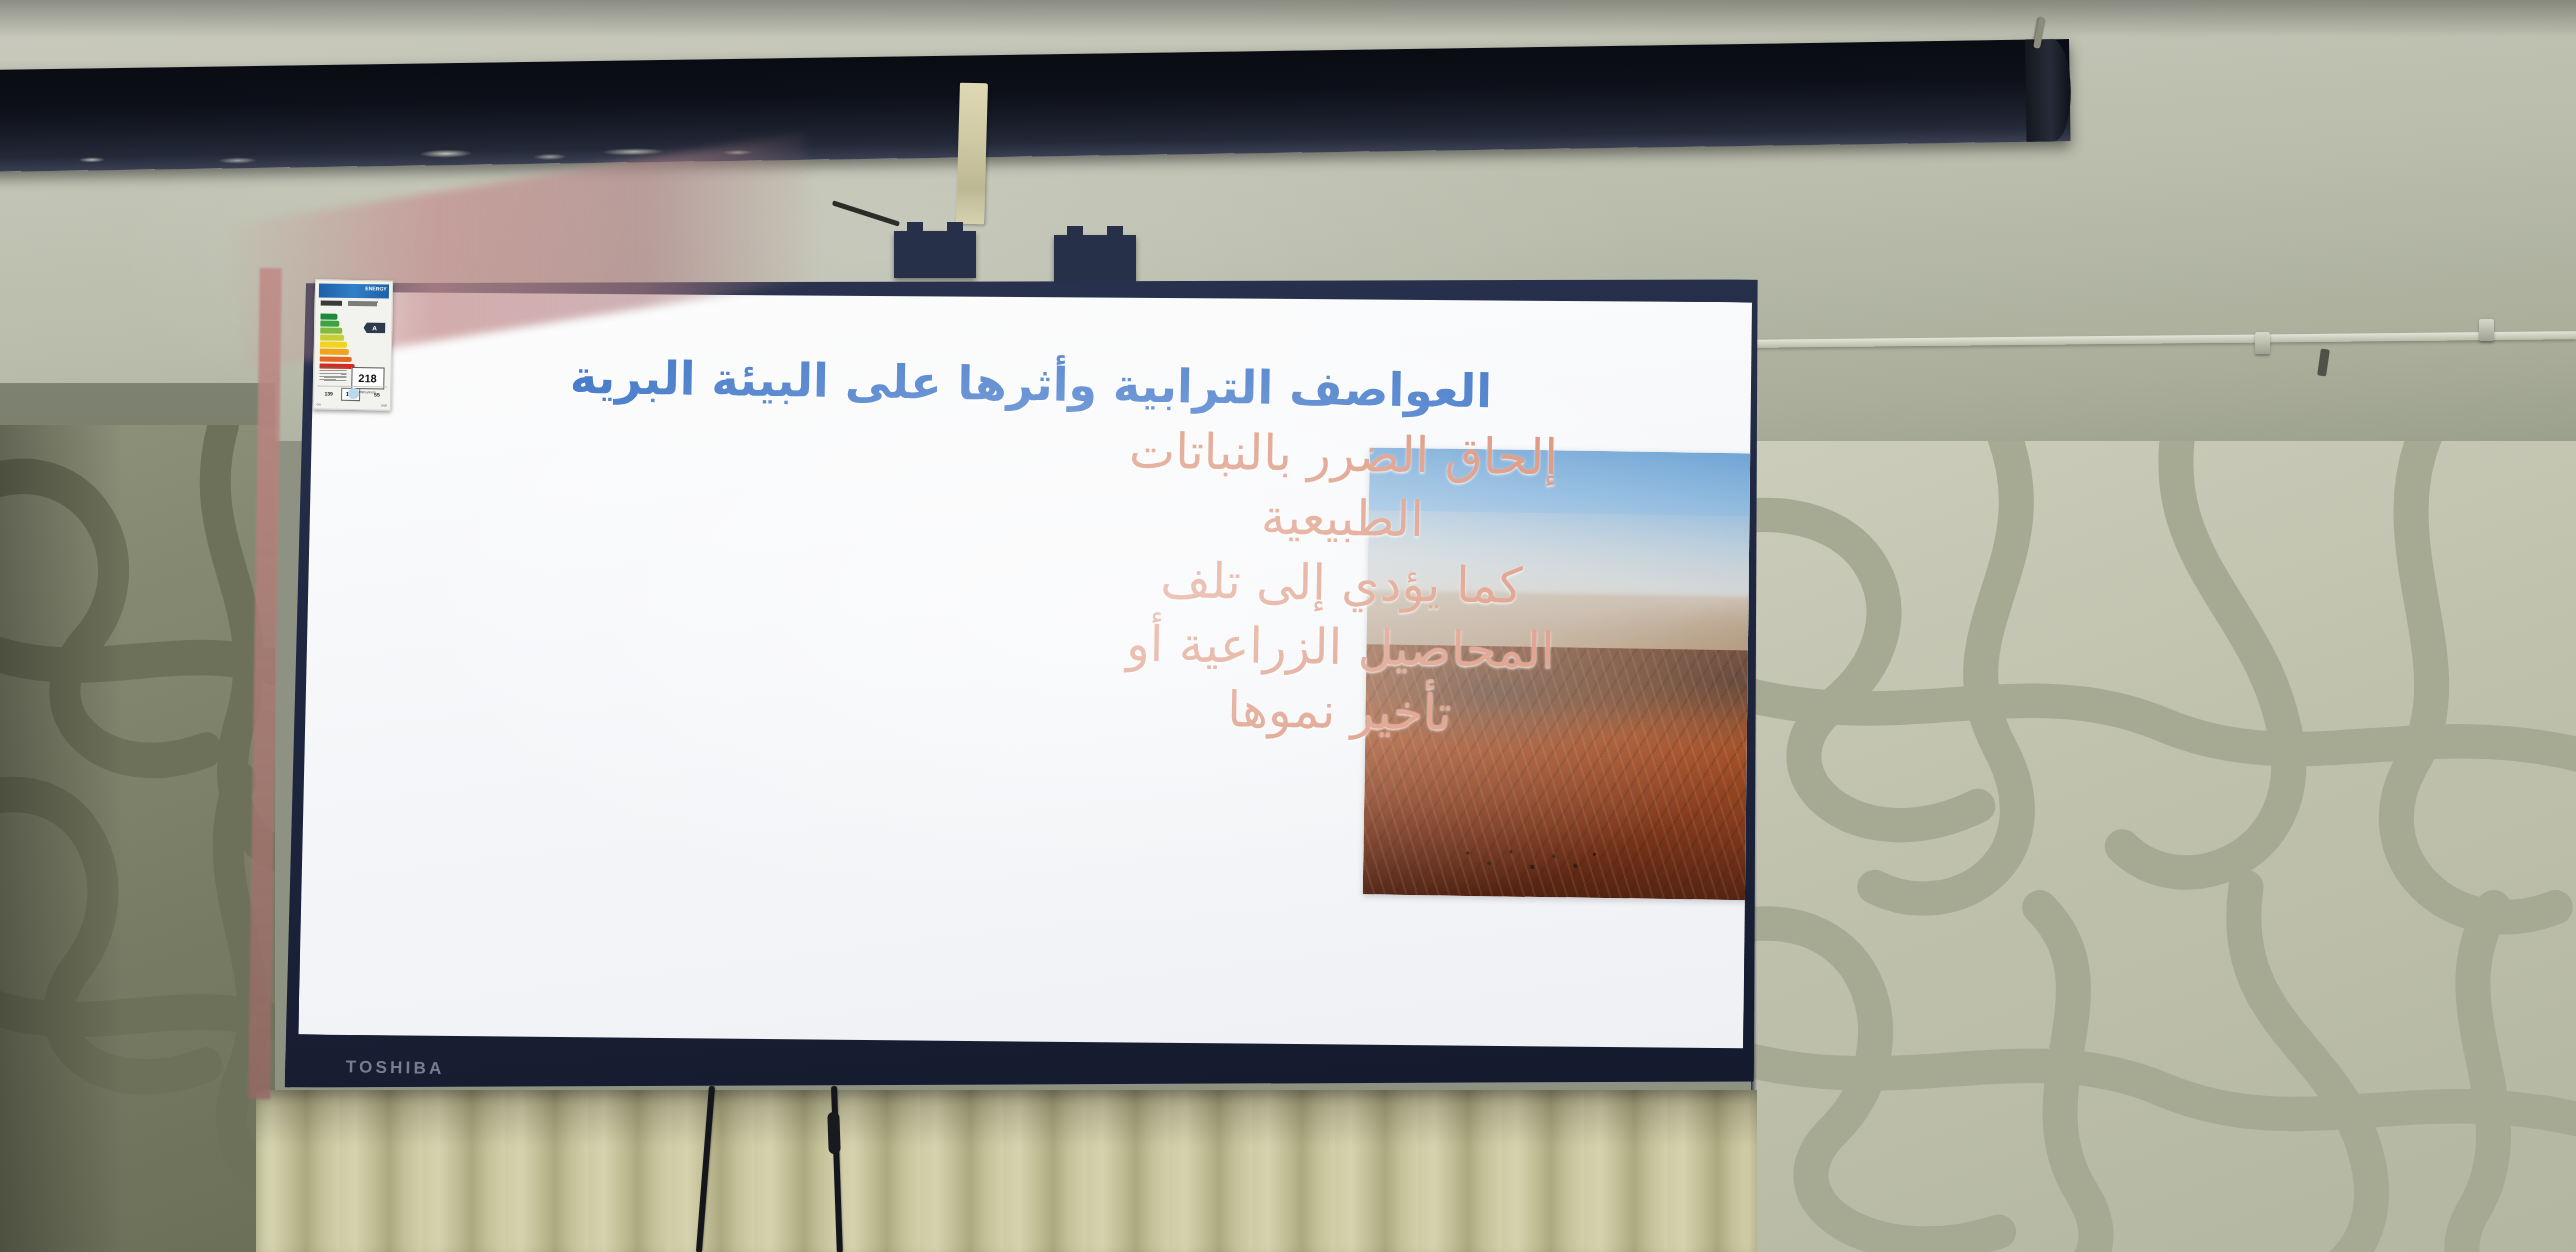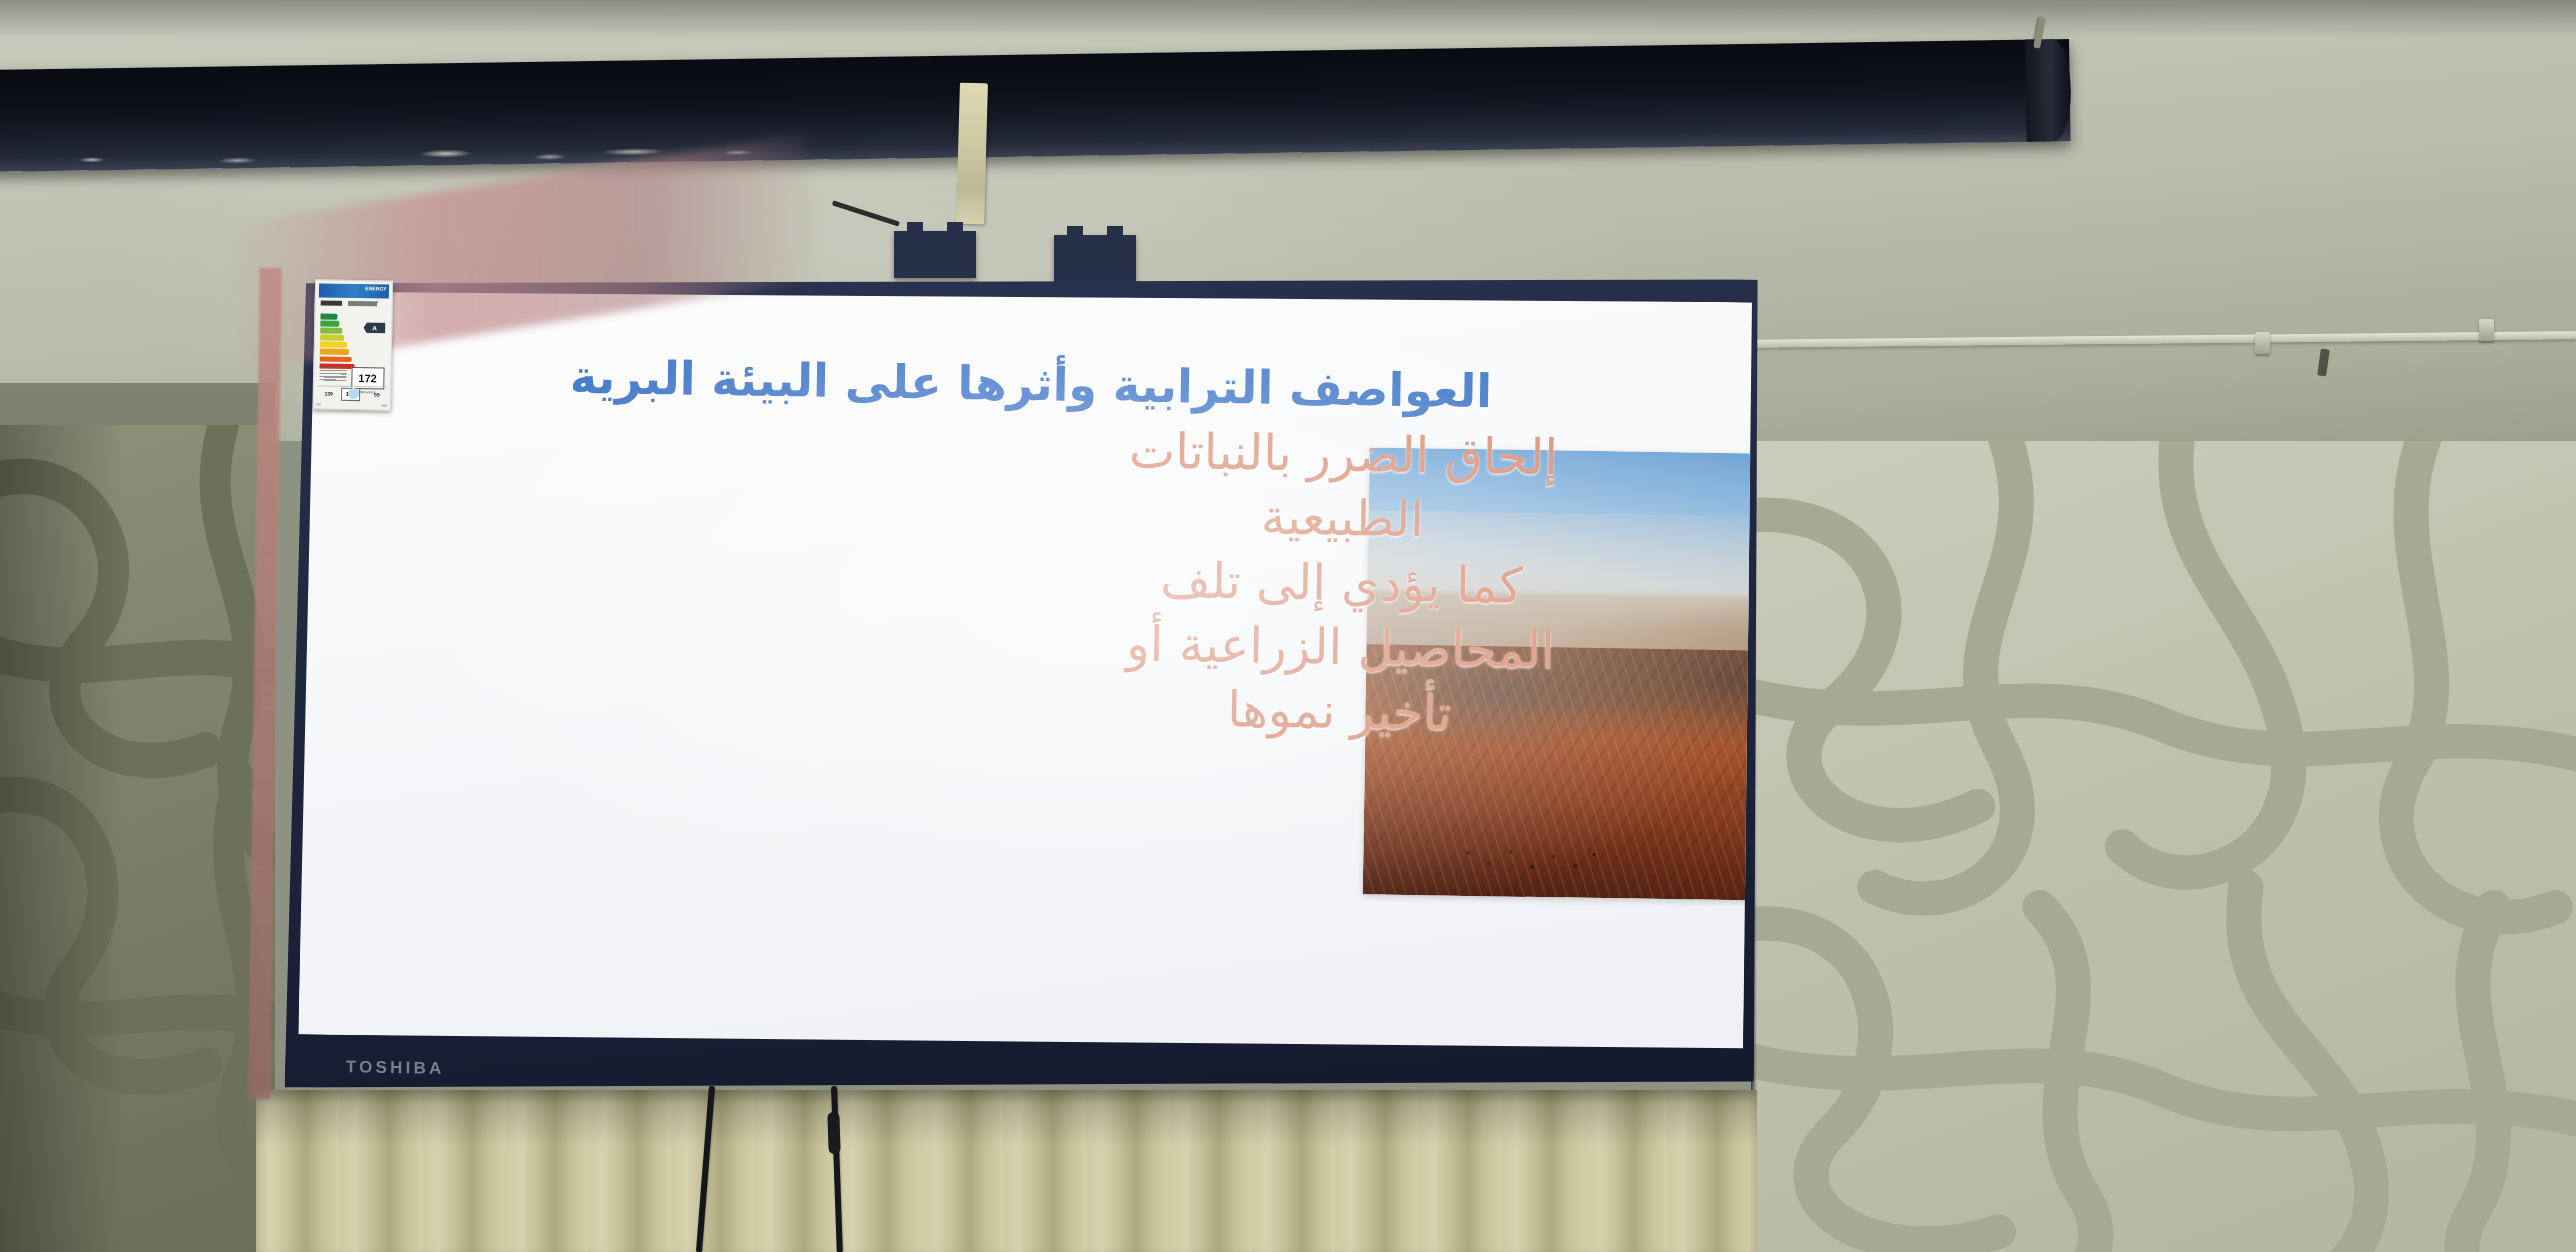--- a/index.html
+++ b/index.html
@@ -432,21 +432,21 @@
       <div class="el-bar" style="width:27px;background:#f2d322"></div>
       <div class="el-bar" style="width:29px;background:#f0a41e"></div>
       <div class="el-bar" style="width:32px;background:#e2661f"></div>
       <div class="el-bar" style="width:35px;background:#d8291c"></div>
     </div>
     <div class="el-arrow">
       <b>A</b>
     </div>
     <div class="el-small"></div>
     <div class="el-watt">101</div>
-    <div class="el-kwh">172</div>
+    <div class="el-kwh">218</div>
     <div class="el-kwh-unit">kWh/annum</div>
     <div class="el-foot">
       <span>139</span>
       <span class="dot"></span>
       <span>55</span>
     </div>
     <div class="el-bottom">
       <span>cm</span>
       <span>inch</span>
     </div>

